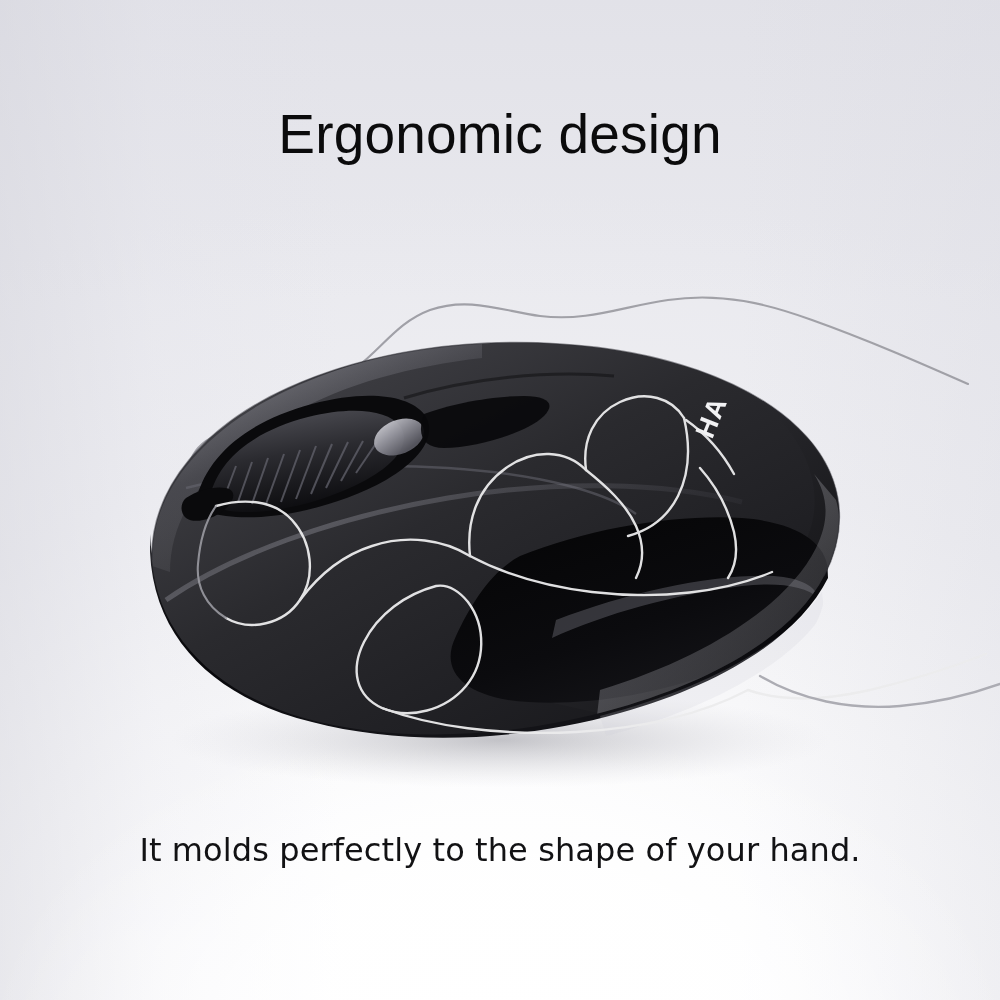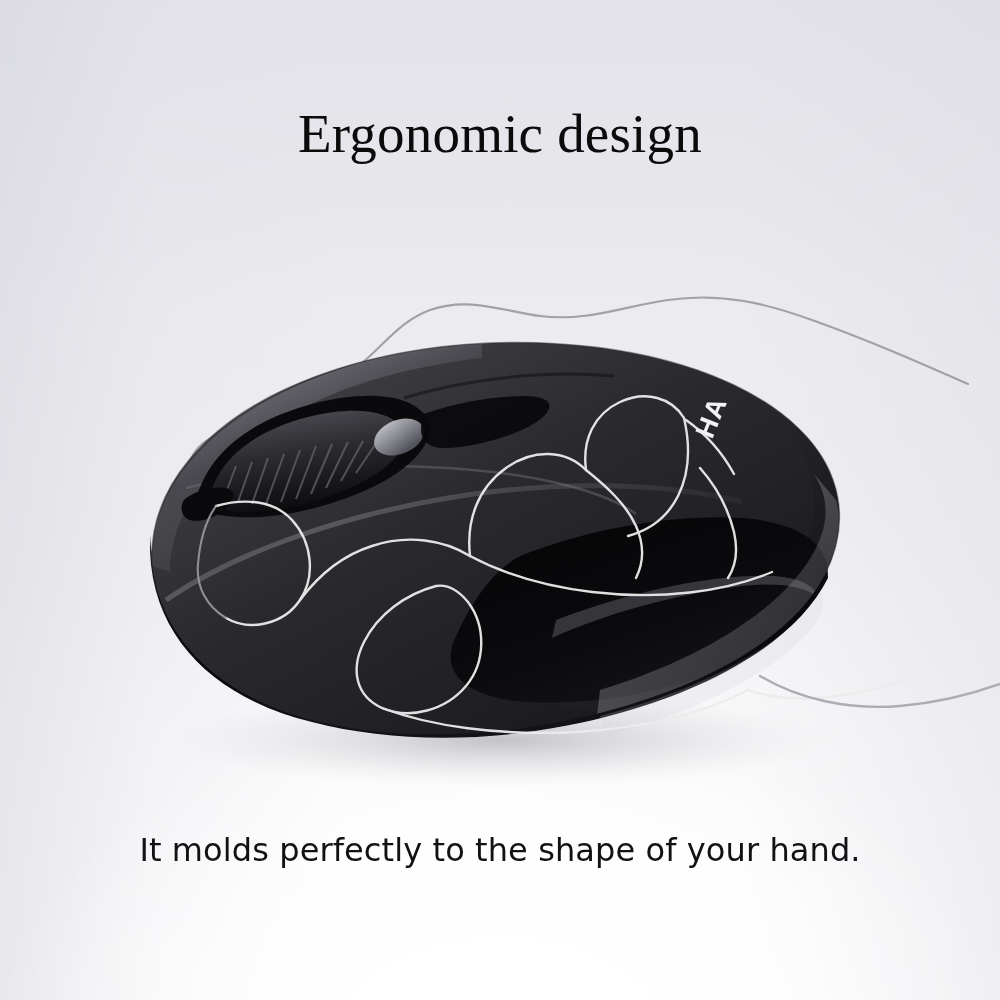--- a/index.html
+++ b/index.html
@@ -55,21 +55,21 @@
     width: 120%; height: 46%;
     background: radial-gradient(55% 100% at 50% 100%, rgba(255,255,255,.95) 0%, rgba(255,255,255,.55) 42%, rgba(255,255,255,0) 78%);
   }
 
   
   .headline {
     position: absolute;
     left: 0; right: 0;
     top: 104px;
     text-align: center;
-    font-family: Liberation Serif, serif;
+    font-family: Liberation Sans, sans-serif;
     font-size: 55px;
     font-weight: 400;
     letter-spacing: .2px;
     color: #0b0b0c;
     line-height: 1.1;
   }
   .caption {
     position: absolute;
     left: 0; right: 0;
     top: 832px;

